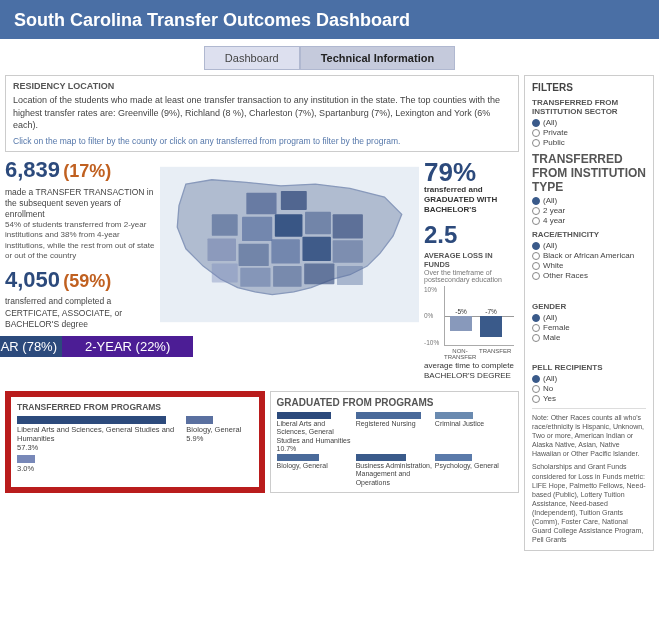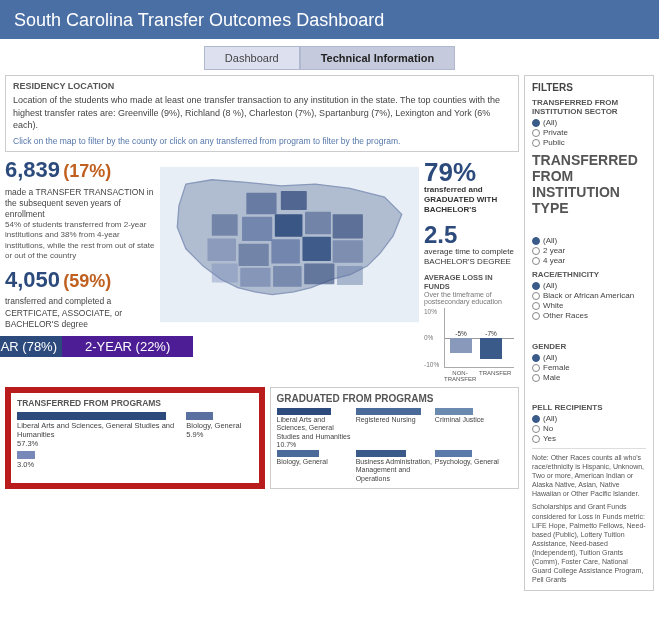--- a/index.html
+++ b/index.html
@@ -2,21 +2,21 @@
 <html><head>
   <meta charset="utf-8">
   <style>
     * { box-sizing: border-box; margin: 0; padding: 0; }
     body { font-family: Arial, sans-serif; font-size: 11px; background: #fff; color: #333; width: 659px; min-height: 621px; overflow: hidden; }
   </style>
 </head>
 <body>
 
 <div style="background:#4a6fa5;color:white;padding:10px 14px 8px;">
-  <h1 style="font-size:18px;font-weight:normal;font-family:Arial,sans-serif;">South Carolina Transfer Outcomes Dashboard</h1>
+  <h1 style="font-size:18px;font-weight:bold;font-family:Arial,sans-serif;">South Carolina Transfer Outcomes Dashboard</h1>
 </div>
 
 <div style="display:flex;justify-content:center;padding:7px 0 5px;gap:0;">
   <div style="padding:5px 20px;font-size:11px;cursor:pointer;border:1px solid #b0b8d0;background:#dde0ef;color:#444;font-family:Arial,sans-serif;">Dashboard</div>
   <div style="padding:5px 20px;font-size:11px;cursor:pointer;border:1px solid #b0b8d0;background:#c5cadc;color:#222;font-weight:bold;font-family:Arial,sans-serif;">Technical Information</div>
 </div>
 
 <div style="display:flex;padding:0 5px 4px;gap:5px;">
 
   <div style="flex:1;min-width:0;">
@@ -72,22 +72,20 @@
           <rect x="131" y="115" width="33" height="24" fill="#4a6090" opacity="0.55" rx="1"></rect>
           <rect x="167" y="112" width="35" height="24" fill="#3a5080" opacity="0.65" rx="1"></rect>
           <rect x="205" y="115" width="30" height="22" fill="#5a70a0" opacity="0.45" rx="1"></rect>
         </svg>
       </div>
 
       <div style="width:95px;flex-shrink:0;padding-top:2px;">
         <div style="font-size:26px;font-weight:bold;color:#2c4a7c;line-height:1;font-family:Arial,sans-serif;">79%</div>
         <div style="font-size:8px;color:#333;font-weight:bold;line-height:1.25;margin-bottom:8px;font-family:Arial,sans-serif;">transferred and GRADUATED WITH BACHELOR'S</div>
         <div style="font-size:24px;font-weight:bold;color:#2c4a7c;line-height:1;font-family:Arial,sans-serif;">2.5</div>
-        <div style="font-size:8px;color:#333;line-height:1.25;margin-bottom:6px;font-family:Arial,sans-serif;">average time to complete BACHELOR'S DEGREE</div>
-
         <div style="margin-top:4px;">
           <div style="font-size:7.5px;color:#555;font-weight:bold;font-family:Arial,sans-serif;">AVERAGE LOSS IN FUNDS</div>
           <div style="font-size:7px;color:#777;margin-bottom:3px;font-family:Arial,sans-serif;">Over the timeframe of postsecondary education</div>
 
           <div style="position:relative;width:90px;height:75px;">
 
             <div style="position:absolute;left:0;top:0;height:60px;display:flex;flex-direction:column;justify-content:space-between;font-size:6.5px;color:#777;font-family:Arial,sans-serif;">
               <span>10%</span>
               <span>0%</span>
               <span>-10%</span>
@@ -104,20 +102,22 @@
               <div style="position:absolute;left:5px;top:22px;width:22px;font-size:6.5px;color:#333;text-align:center;font-family:Arial,sans-serif;">-5%</div>
               <div style="position:absolute;left:35px;top:22px;width:22px;font-size:6.5px;color:#333;text-align:center;font-family:Arial,sans-serif;">-7%</div>
             </div>
 
             <div style="position:absolute;left:20px;top:62px;right:0;display:flex;font-family:Arial,sans-serif;">
               <div style="width:32px;font-size:6px;color:#555;text-align:center;">NON-TRANSFER</div>
               <div style="width:32px;font-size:6px;color:#555;text-align:center;margin-left:3px;">TRANSFER</div>
             </div>
           </div>
         </div>
+
+        <div style="font-size:8px;color:#333;line-height:1.25;margin-bottom:6px;font-family:Arial,sans-serif;">average time to complete BACHELOR'S DEGREE</div>
       </div>
 
     </div>
 
     <div style="display:flex;gap:5px;margin-top:3px;">
 
       <div style="flex:1;border:6px solid #b91c1c;padding:5px 6px;">
         <div style="font-size:8.5px;font-weight:bold;color:#555;text-transform:uppercase;margin-bottom:4px;font-family:Arial,sans-serif;">TRANSFERRED FROM PROGRAMS</div>
         <div>
 
@@ -190,21 +190,21 @@
         <div style="width:8px;height:8px;border-radius:50%;border:1px solid #888;background:white;flex-shrink:0;"></div>
         <span style="font-size:8px;color:#444;">Private</span>
       </div>
       <div style="display:flex;align-items:center;gap:3px;margin-bottom:1px;cursor:pointer;">
         <div style="width:8px;height:8px;border-radius:50%;border:1px solid #888;background:white;flex-shrink:0;"></div>
         <span style="font-size:8px;color:#444;">Public</span>
       </div>
     </div>
 
     <div style="margin-bottom:5px;">
-      <div style="font-size:14px;font-weight:bold;color:#555;text-transform:uppercase;margin-bottom:20px;">TRANSFERRED FROM INSTITUTION TYPE</div>
+      <div style="font-size:12px;font-weight:bold;color:#555;text-transform:uppercase;margin-bottom:2px;">TRANSFERRED FROM INSTITUTION TYPE</div>
       <div style="display:flex;align-items:center;gap:3px;margin-bottom:1px;cursor:pointer;">
         <div style="width:8px;height:8px;border-radius:50%;border:1px solid #3a5a8a;background:#3a5a8a;flex-shrink:0;"></div>
         <span style="font-size:8px;color:#444;">(All)</span>
       </div>
       <div style="display:flex;align-items:center;gap:3px;margin-bottom:1px;cursor:pointer;">
         <div style="width:8px;height:8px;border-radius:50%;border:1px solid #888;background:white;flex-shrink:0;"></div>
         <span style="font-size:8px;color:#444;">2 year</span>
       </div>
       <div style="display:flex;align-items:center;gap:3px;margin-bottom:1px;cursor:pointer;">
         <div style="width:8px;height:8px;border-radius:50%;border:1px solid #888;background:white;flex-shrink:0;"></div>

